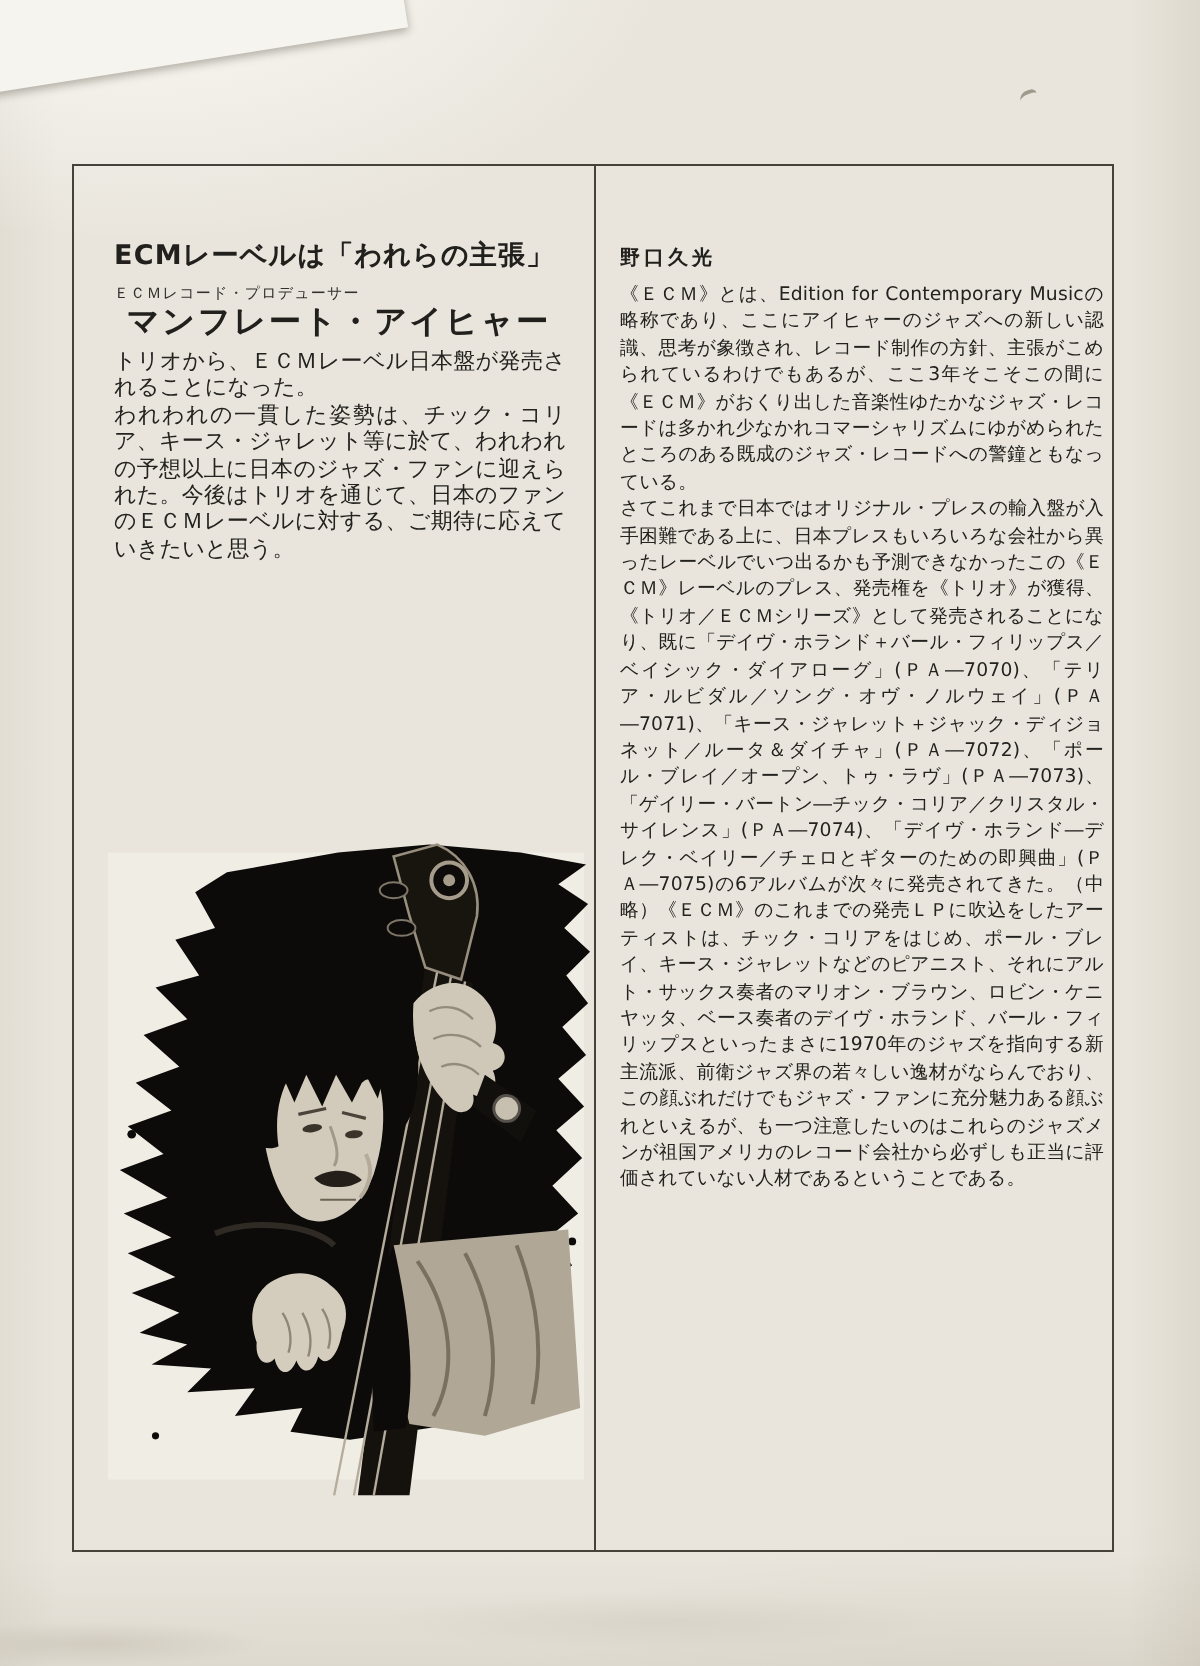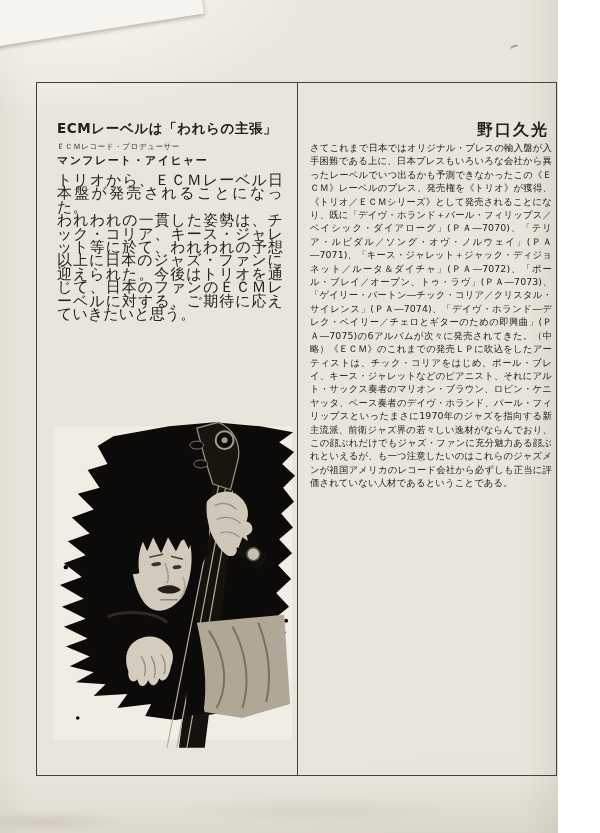--- a/index.html
+++ b/index.html
@@ -1,25 +1,24 @@
 <!DOCTYPE html>
 <html><head>
 <meta charset="utf-8">
 <style>
   html,body { margin:0; padding:0; }
   .page {
-    position:relative; width:512px; height:833px; overflow:hidden;
+    position:relative; width:600px; height:833px; overflow:hidden;
     background:
       radial-gradient(ellipse 430px 250px at 12% -4%, rgba(253,252,249,0.95), rgba(253,252,249,0) 62%),
       radial-gradient(ellipse 500px 300px at 85% 112%, rgba(190,180,158,0.18), rgba(190,180,158,0) 60%),
       linear-gradient(to right, rgba(120,108,84,0.06), rgba(120,108,84,0) 5%, rgba(120,108,84,0) 94%, rgba(120,108,84,0.10)),
       #e9e5dc;
     font-family:"DejaVu Sans", sans-serif;
     color:#21201d;
-    padding-left:46px;
   }
   .corner-crease {
     position:absolute; left:-30px; top:-38px; width:230px; height:70px;
     background:#f6f4ee; transform:rotate(-9deg);
     box-shadow:0 2px 4px rgba(105,98,84,0.45);
   }
   .pen-mark {
     position:absolute; left:510px; top:45px; width:9px; height:6px;
     border-top:2px solid #8e887a; border-radius:60% 40% 50% 50%;
     transform:rotate(-18deg); opacity:.8;
@@ -38,24 +37,24 @@
   .col-left {
     width:261px; border-right:1px solid #45423a; box-sizing:border-box;
     padding:38px 14px 0 20px; position:relative;
   }
   .col-right {
     flex:1; box-sizing:border-box; padding:38px 4px 0 12px; position:relative;
   }
   .headline { margin:0; font-size:13.5px; line-height:15px; font-weight:bold; letter-spacing:0.6px; }
   .headline-r { margin:0; font-size:13px; line-height:15px; font-weight:bold; letter-spacing:0.2px; }
   .credit-role { margin-top:6px; font-size:7.5px; line-height:9px; letter-spacing:0.6px; color:#31302c; padding-right:2px; }
-  .credit-name { margin-top:3px; font-size:11px; line-height:13px; font-weight:bold; text-align:left; letter-spacing:1.4px; padding-right:1px; }
-  .author { margin-top:2px; font-size:16px; line-height:13px; font-weight:bold; text-align:right; letter-spacing:2px; padding-right:3px; }
+  .credit-name { margin-top:3px; font-size:16px; line-height:13px; font-weight:bold; text-align:center; letter-spacing:1.4px; padding-right:1px; }
+  .author { margin-top:2px; font-size:10px; line-height:13px; font-weight:bold; letter-spacing:2px; padding-right:3px; }
   .body-text { margin-top:7px; }
-  .body-left { font-size:15px;   line-height:13.4px; }
+  .body-left { font-size:11px;   line-height:13.4px; }
   .body-right{ margin-top:5px; font-size:9.4px; line-height:13.4px; }
   .body-text p, .body-right p {
     margin:0; text-align:justify; text-justify:inter-character;
     letter-spacing:0.1px; color:#23221f;
   }
   .photo { position:absolute; left:11px; top:334px; width:250px; height:332px; margin:0; }
   .photo svg { display:block; width:100%; height:100%; }
 </style>
 </head>
 <body>
@@ -138,18 +137,19 @@
             <path d="M86,226 C96,218 110,218 118,226 C126,232 128,240 124,250 C122,262 116,268 112,262 C110,270 104,272 101,264 C98,272 92,272 90,263 C86,268 80,264 81,255 C77,244 78,233 86,226 Z" fill="#d4ccbd"></path>
             <path d="M94,240 C98,246 99,254 97,260 M104,240 C108,247 109,255 107,262 M114,238 C118,244 119,252 117,258" stroke="#8f8678" stroke-width="1.2" fill="none"></path>
           </g>
         </svg>
       </figure>
     </div>
 
     <div class="col-right">
       <div class="author">野口久光</div>
       <div class="body-text body-right">
+        <p>《ＥＣＭ》とは、Edition for Contemporary Musicの略称であり、ここにアイヒャーのジャズへの新しい認識、思考が象徴され、レコード制作の方針、主張がこめられているわけでもあるが、ここ3年そこそこの間に《ＥＣＭ》がおくり出した音楽性ゆたかなジャズ・レコードは多かれ少なかれコマーシャリズムにゆがめられたところのある既成のジャズ・レコードへの警鐘ともなっている。</p>
         <p>さてこれまで日本ではオリジナル・プレスの輸入盤が入手困難である上に、日本プレスもいろいろな会社から異ったレーベルでいつ出るかも予測できなかったこの《ＥＣＭ》レーベルのプレス、発売権を《トリオ》が獲得、《トリオ／ＥＣＭシリーズ》として発売されることになり、既に「デイヴ・ホランド＋バール・フィリップス／ベイシック・ダイアローグ」(ＰＡ―7070)、「テリア・ルビダル／ソング・オヴ・ノルウェイ」(ＰＡ―7071)、「キース・ジャレット＋ジャック・ディジョネット／ルータ＆ダイチャ」(ＰＡ―7072)、「ポール・ブレイ／オープン、トゥ・ラヴ」(ＰＡ―7073)、「ゲイリー・バートン―チック・コリア／クリスタル・サイレンス」(ＰＡ―7074)、「デイヴ・ホランド―デレク・ベイリー／チェロとギターのための即興曲」(ＰＡ―7075)の6アルバムが次々に発売されてきた。（中略）《ＥＣＭ》のこれまでの発売ＬＰに吹込をしたアーティストは、チック・コリアをはじめ、ポール・ブレイ、キース・ジャレットなどのピアニスト、それにアルト・サックス奏者のマリオン・ブラウン、ロビン・ケニヤッタ、ベース奏者のデイヴ・ホランド、バール・フィリップスといったまさに1970年のジャズを指向する新主流派、前衛ジャズ界の若々しい逸材がならんでおり、この顔ぶれだけでもジャズ・ファンに充分魅力ある顔ぶれといえるが、も一つ注意したいのはこれらのジャズメンが祖国アメリカのレコード会社から必ずしも正当に評価されていない人材であるということである。</p>
       </div>
     </div>
 
   </div>
 </div>
 
 </body></html>

